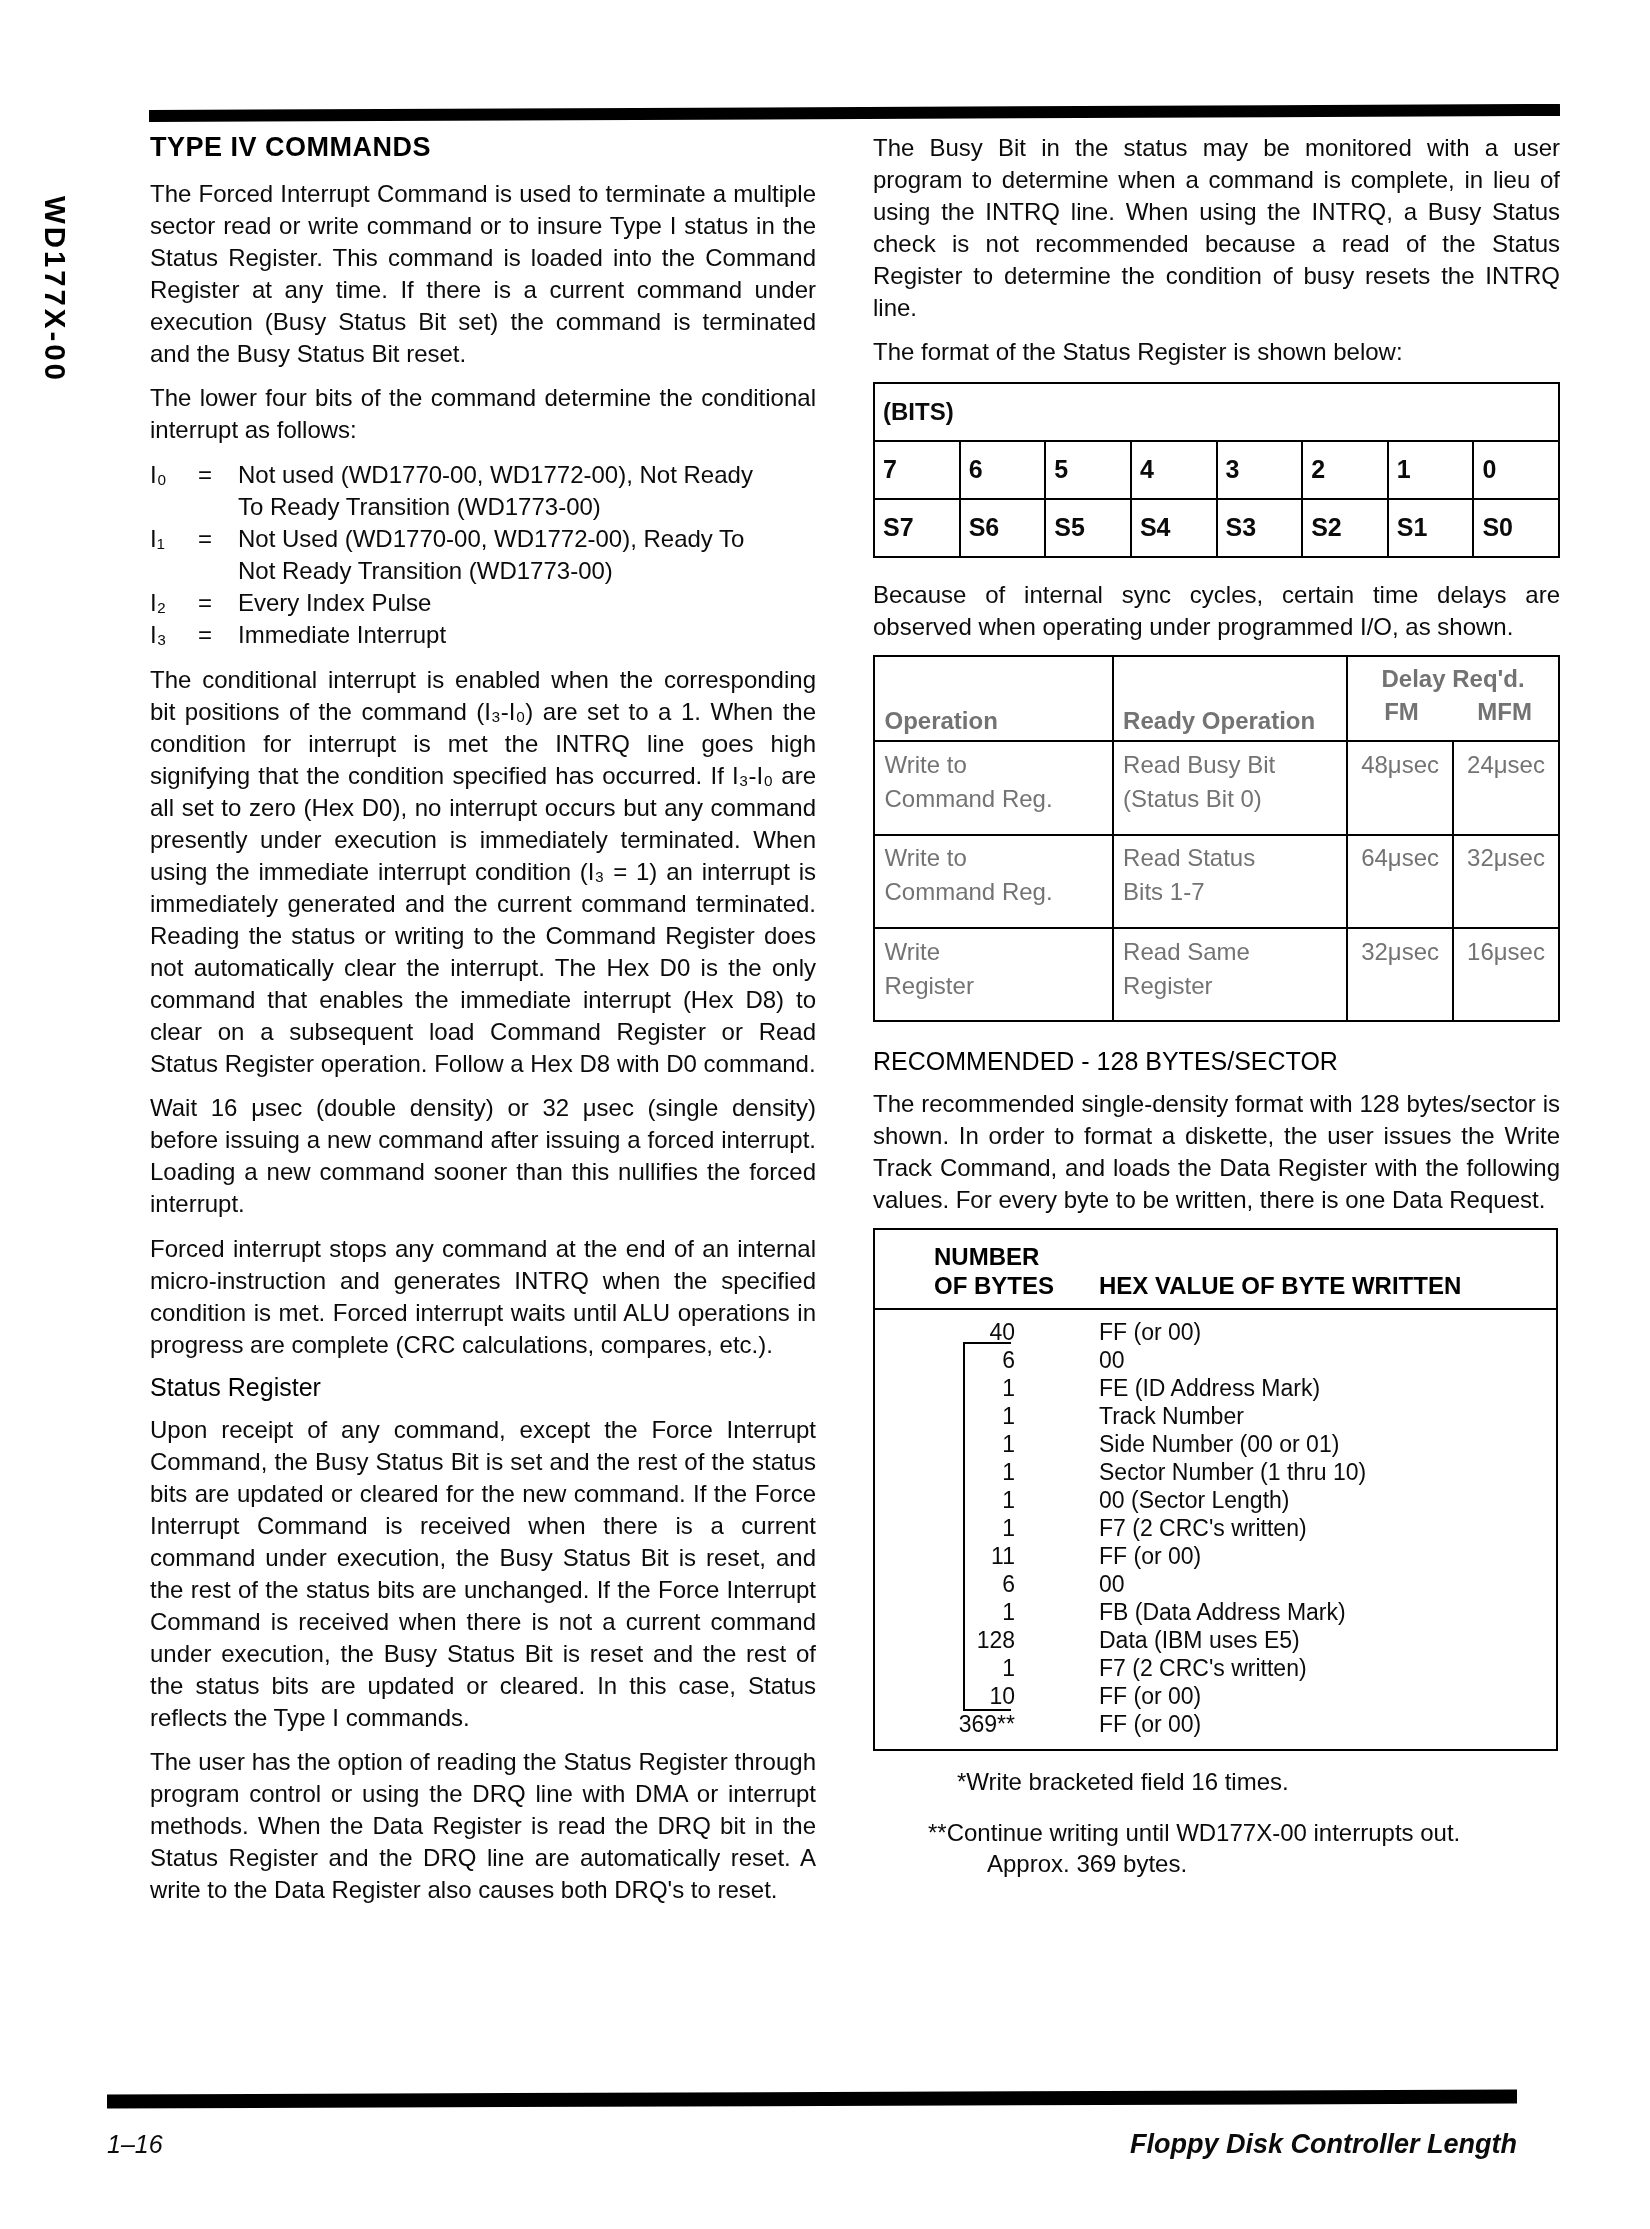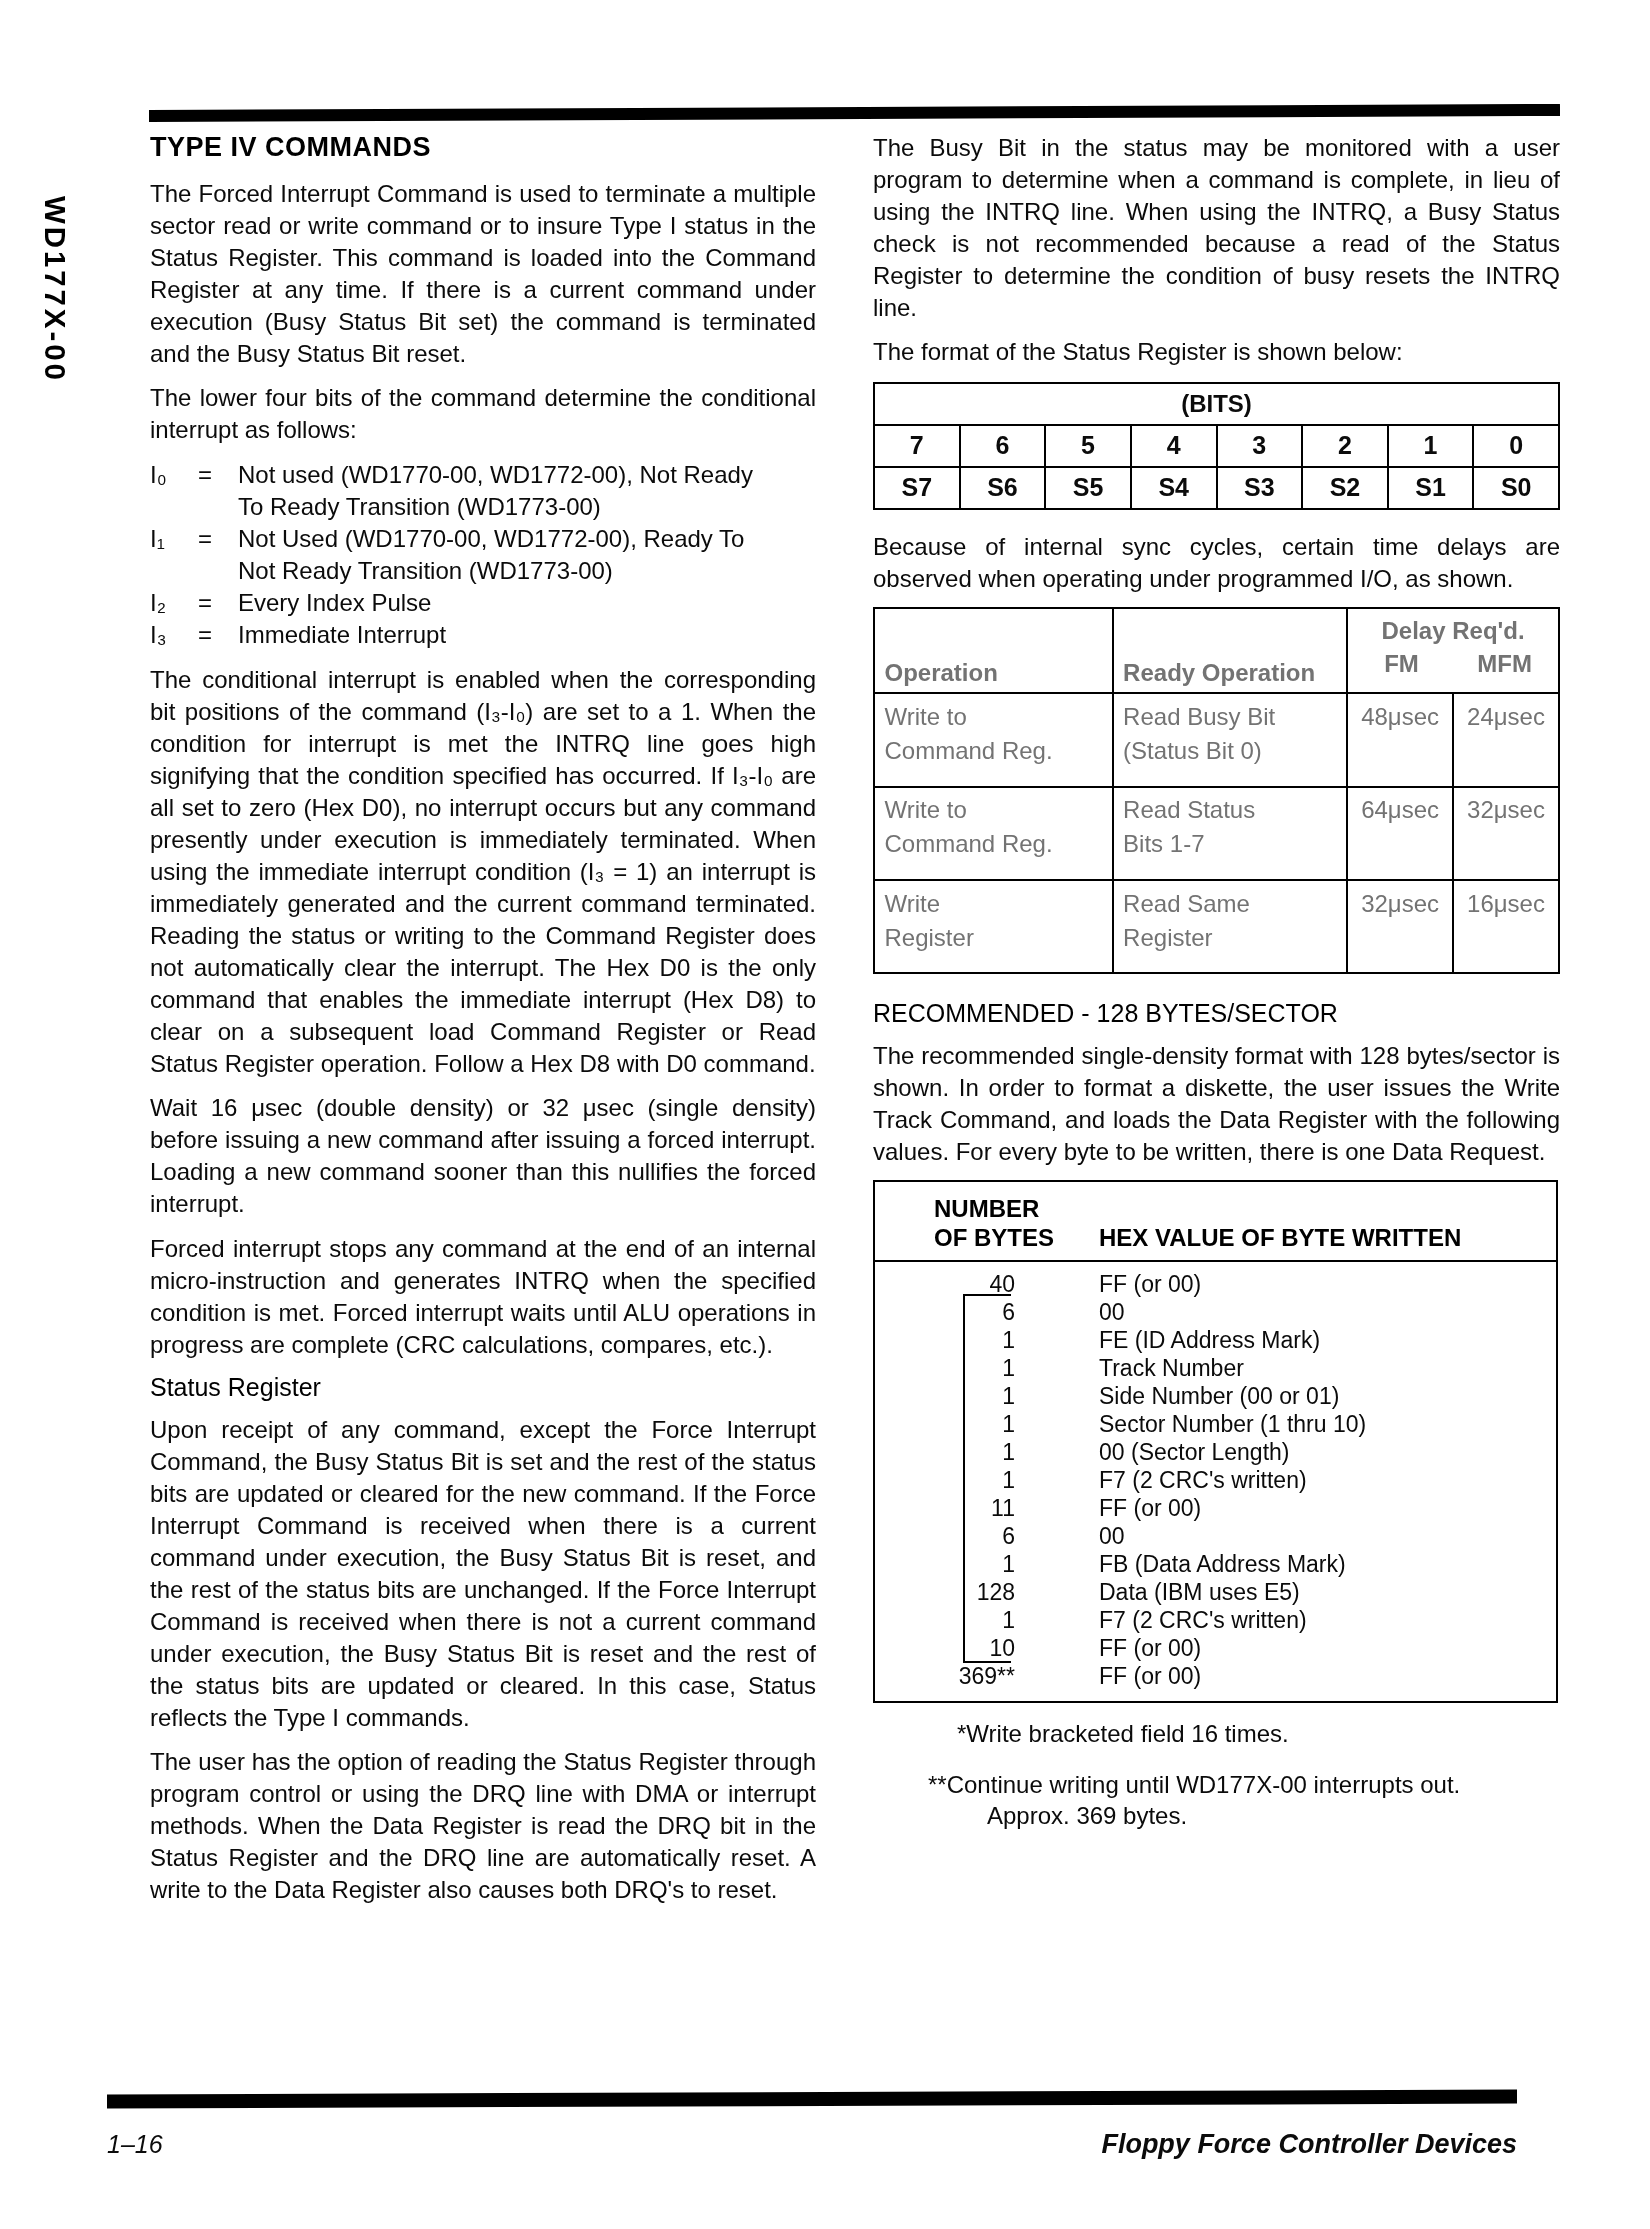--- a/index.html
+++ b/index.html
@@ -42,22 +42,22 @@
     font-size:24px; line-height:32px;
   }
   .defrow .desc { white-space:pre-line; }
 
   
   table.bits {
     border-collapse:collapse; width:687px; margin:13.3px 0 21px 0;
     table-layout:fixed;
   }
   table.bits td {
-    border:2.9px solid #000; text-align:center; font-weight:bold;
-    font-size:25px; height:40px; padding:0;margin-top:16px;
+    border:2.9px solid #000; text-align:left; font-weight:bold;
+    font-size:25px; height:40px; padding:8px;margin-top:16px;
   }
   table.bits td.bits-title { font-size:24px; }
 
   
   table.delay {
     border-collapse:collapse; width:687px; margin:9.5px 0 25px 0;
     table-layout:fixed;
   }
   table.delay th, table.delay td {
     border:2.9px solid #000; font-size:24px; padding:5.7px 9.5px; color:#737373;
@@ -320,16 +320,16 @@
 
     <div class="fn fn1">*Write bracketed field 16 times.</div>
     <div class="fn fn2">
       <div>**Continue writing until WD177X-00 interrupts out.</div>
       <div class="fn2b">Approx. 369 bytes.</div>
     </div>
   </div>
 
   <div class="footer-rule"></div>
   <div class="footer-page">1–16</div>
-  <div class="footer-title">Floppy Force Controller Devices</div>
+  <div class="footer-title">Floppy Disk Controller Length</div>
 
 </div>
 
 
 </body></html>

